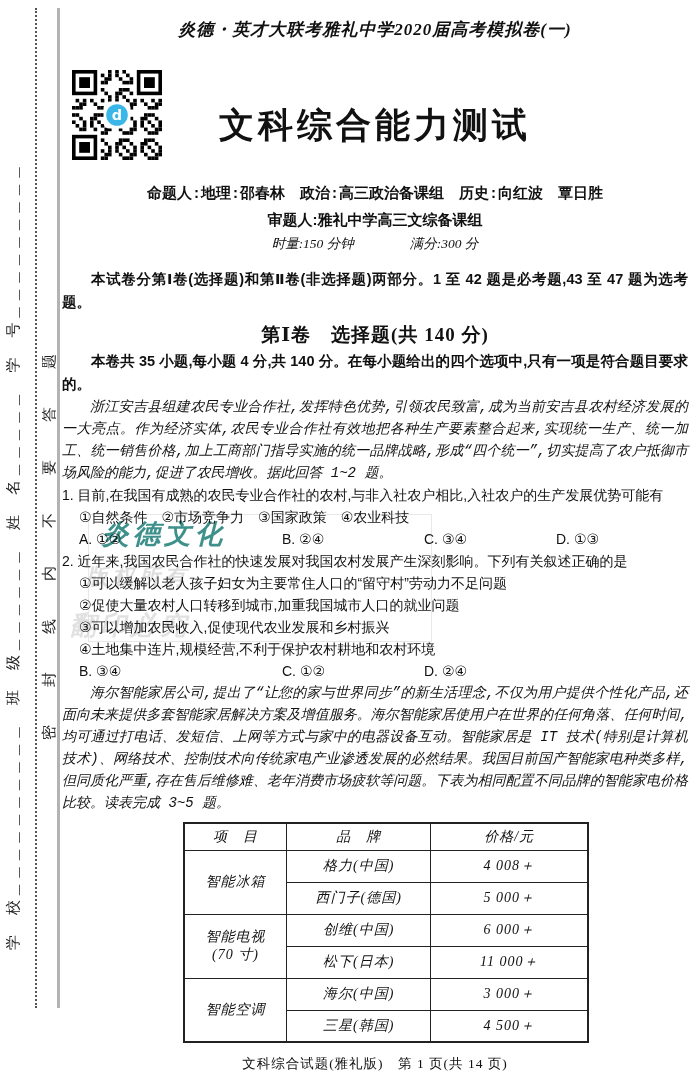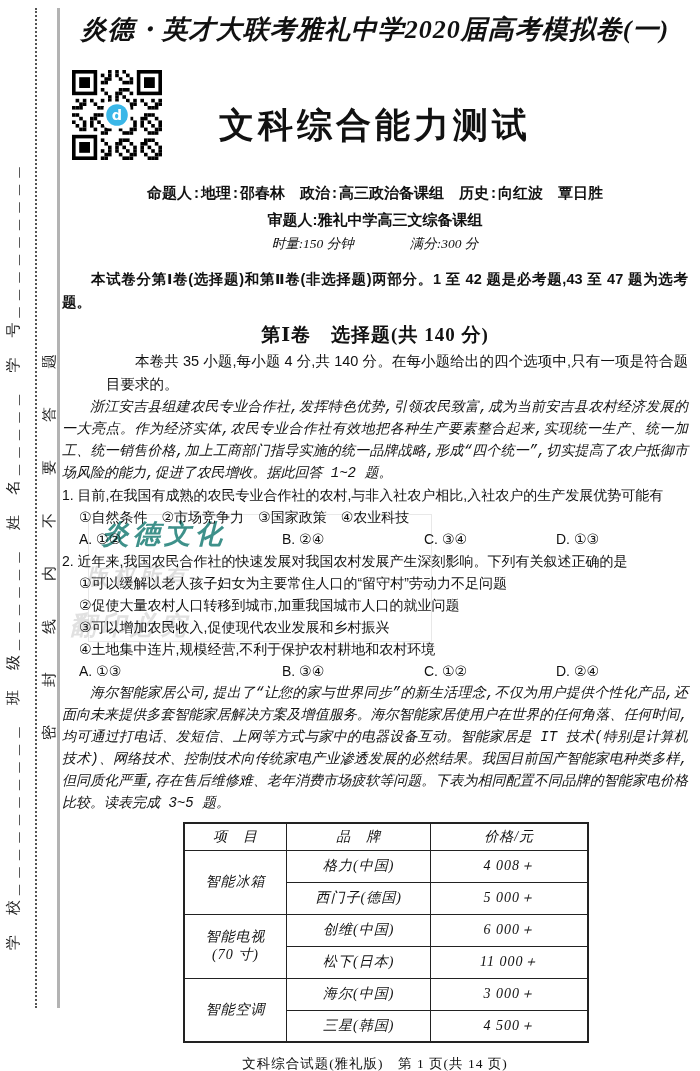--- a/index.html
+++ b/index.html
@@ -41,21 +41,21 @@
     font-family:"Liberation Serif",serif; font-style:italic; font-weight:bold;
     letter-spacing:4px; white-space:nowrap; }
   .wm1{ left:102px; top:516px; font-size:27px; }
   .wm2{ left:86px;  top:562px; font-size:22px; color:#d6d6d6;text-align:right; }
   .wm3{ left:70px;  top:608px; font-size:26px; color:#dadada; }
 
   
   .content{ position:absolute; left:62px; top:14px; width:626px; z-index:1; }
 
   .series-title{
-    text-align:center; font-size:26px; font-weight:bold; font-style:italic;
+    text-align:center; font-size:17px; font-weight:bold; font-style:italic;
     letter-spacing:1px; height:32px; line-height:32px;
     font-family:"Liberation Serif",serif;
   }
   .head-block{ position:relative; height:136px; }
   .qr{ position:absolute; left:10px; top:24px; width:90px; height:90px; }
   .subject-title{
     text-align:center; padding-top:56px; font-size:35px; font-weight:bold;
     letter-spacing:4px;
   }
   .setters{ text-align:center; font-size:15px; font-weight:bold; height:25px; line-height:25px;font-family:Liberation Mono, monospace; }
@@ -66,22 +66,22 @@
 
   .intro{
     margin-top:12px; font-size:14.5px; font-weight:bold; line-height:23px;
     text-align:justify; text-indent:2em;
   }
   .section-title{
     margin-top:6px; text-align:center; font-size:19px; font-weight:bold;
     height:30px; line-height:30px; letter-spacing:1px;
   }
   .instruction{
-    font-size:14.5px; font-weight:normal; line-height:23px;
-    text-align:justify; text-indent:2em;margin-left:44px;
+    font-size:14.5px; font-weight:bold; line-height:23px;
+    text-align:justify; text-indent:2em;
   }
   .passage{
     font-size:14px; line-height:22px; text-align:justify; text-indent:2em;
   }
   .question{ font-size:14px; line-height:22px; }
   .q-stem{ padding-left:17px; text-indent:-17px; text-align:justify; }
   .q-line{ padding-left:17px; }
   .q-options{
     display:grid; grid-template-columns:203px 142px 132px auto;
     padding-left:17px;
@@ -317,21 +317,20 @@
     </div>
   </div>
 
   <div class="question hei">
     <div class="q-stem">2. 近年来,我国农民合作社的快速发展对我国农村发展产生深刻影响。下列有关叙述正确的是</div>
     <div class="q-line">①可以缓解以老人孩子妇女为主要常住人口的“留守村”劳动力不足问题</div>
     <div class="q-line">②促使大量农村人口转移到城市,加重我国城市人口的就业问题</div>
     <div class="q-line">③可以增加农民收入,促使现代农业发展和乡村振兴</div>
     <div class="q-line">④土地集中连片,规模经营,不利于保护农村耕地和农村环境</div>
     <div class="q-options">
-      <span>A. ①③</span>
       <span>B. ③④</span>
       <span>C. ①②</span>
       <span>D. ②④</span>
     </div>
   </div>
 
   <div class="passage kai">海尔智能家居公司,提出了“让您的家与世界同步”的新生活理念,不仅为用户提供个性化产品,还面向未来提供多套智能家居解决方案及增值服务。海尔智能家居使用户在世界的任何角落、任何时间,均可通过打电话、发短信、上网等方式与家中的电器设备互动。智能家居是 IT 技术(特别是计算机技术)、网络技术、控制技术向传统家电产业渗透发展的必然结果。我国目前国产智能家电种类多样,但同质化严重,存在售后维修难、老年消费市场疲软等问题。下表为相同配置不同品牌的智能家电价格比较。读表完成 3~5 题。</div>
 
   <div class="tbl-wrap">
     <table class="price">

